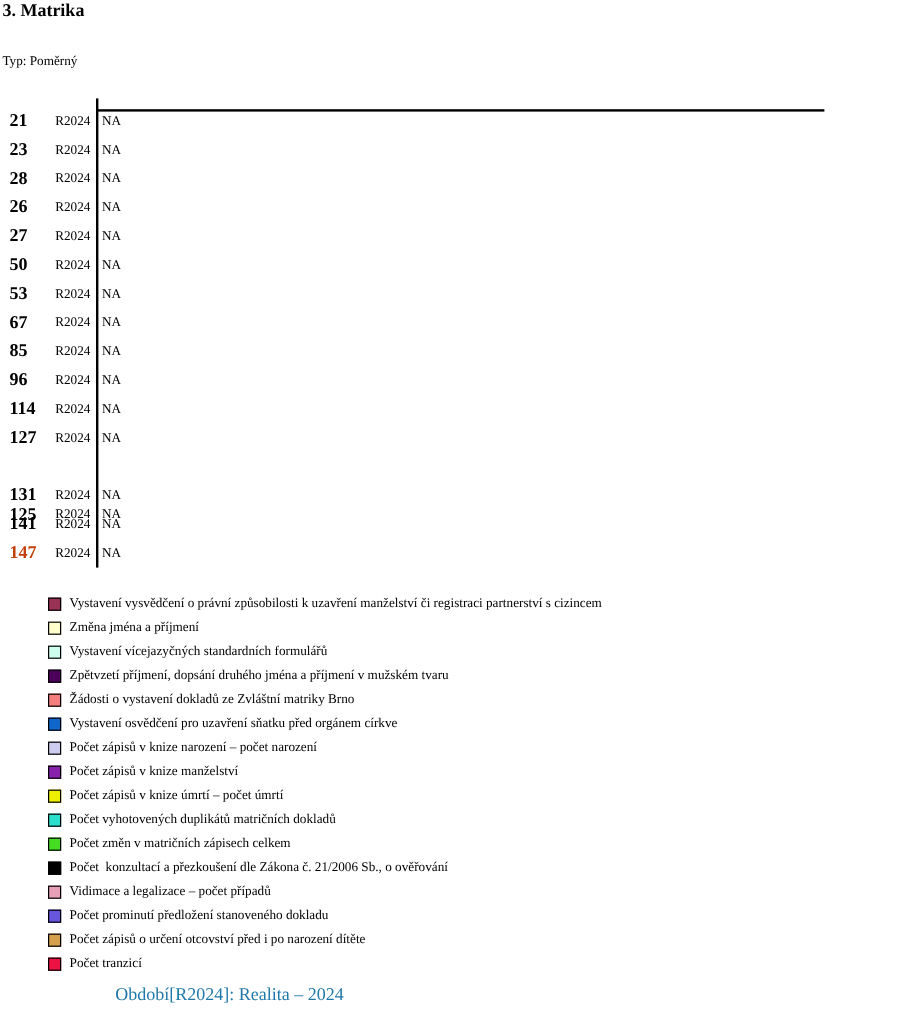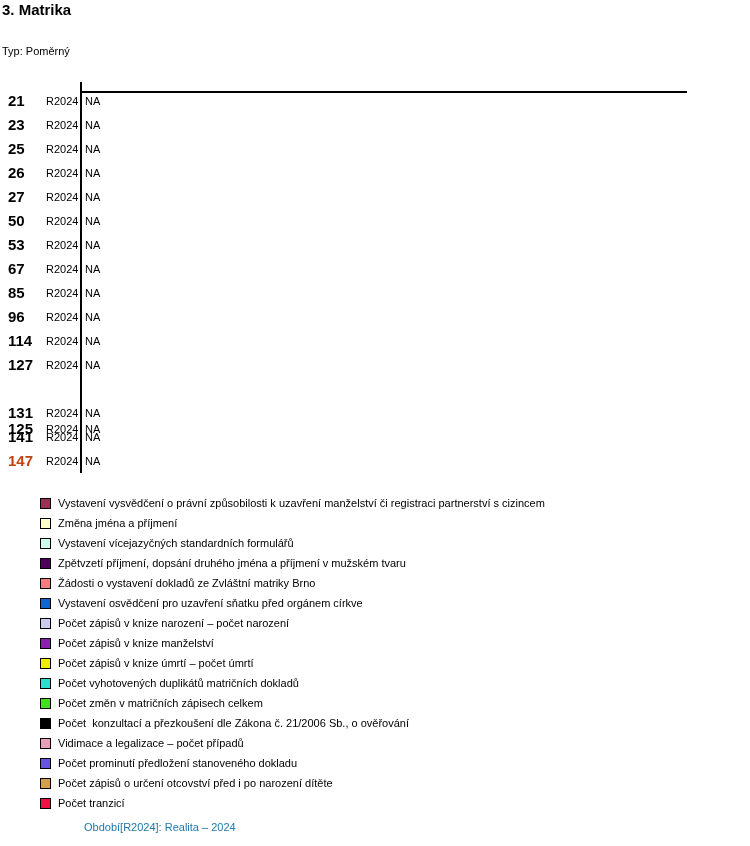--- a/index.html
+++ b/index.html
@@ -1,31 +1,31 @@
 <!DOCTYPE html>
 <html><head>
 <meta charset="utf-8">
 <style>
   html,body{margin:0;padding:0;background:#ffffff;}
   .page{position:relative;width:744px;height:846px;background:#ffffff;overflow:hidden;
-        font-family:Liberation Sans, sans-serif;color:#000;}
+        font-family:Liberation Serif, serif;color:#000;}
   .title1{position:absolute;left:2px;top:1px;font-weight:bold;font-size:15px;white-space:pre;}
   .title2{position:absolute;left:2px;top:23px;font-weight:bold;font-size:15px;white-space:pre;}
   .type{position:absolute;left:2px;top:45px;font-size:11px;white-space:pre;}
   .vline{position:absolute;left:80px;top:82px;width:2px;height:391px;background:#000;}
   .hline{position:absolute;left:80px;top:91px;width:607px;height:2px;background:#000;}
   .row{position:absolute;left:0;height:14px;line-height:14px;width:750px;}
   .rnum{position:absolute;left:8px;font-weight:bold;font-size:15px;line-height:14px;}
   .rnum.hl{color:#c2410c;}
   .rper{position:absolute;left:46px;font-size:11px;line-height:14px;}
   .rval{position:absolute;left:85px;font-size:11px;line-height:14px;}
   .leg{position:absolute;left:40px;height:12px;display:flex;align-items:center;}
   .sq{display:inline-block;width:9px;height:9px;border:1px solid #000;flex:0 0 auto;}
   .lbl{margin-left:7px;font-size:11px;white-space:pre;line-height:12px;}
-  .footer{position:absolute;left:84px;top:821px;font-size:11px;white-space:pre;}
+  .footer{position:absolute;left:96px;top:821px;font-size:15px;white-space:pre;}
 </style>
 </head>
 <body>
 
 <div class="page">
   <div class="title1">3. Matrika</div>
   <div class="type">Typ: Poměrný</div>
 
   <div class="vline"></div>
   <div class="hline"></div>
@@ -37,21 +37,21 @@
     <span class="rval">NA</span>
   </div>
 
   <div class="row" style="top: 118px;">
     <span class="rnum">23</span>
     <span class="rper">R2024</span>
     <span class="rval">NA</span>
   </div>
 
   <div class="row" style="top: 142px;">
-    <span class="rnum">25</span>
+    <span class="rnum">28</span>
     <span class="rper">R2024</span>
     <span class="rval">NA</span>
   </div>
 
   <div class="row" style="top: 166px;">
     <span class="rnum">26</span>
     <span class="rper">R2024</span>
     <span class="rval">NA</span>
   </div>
 

